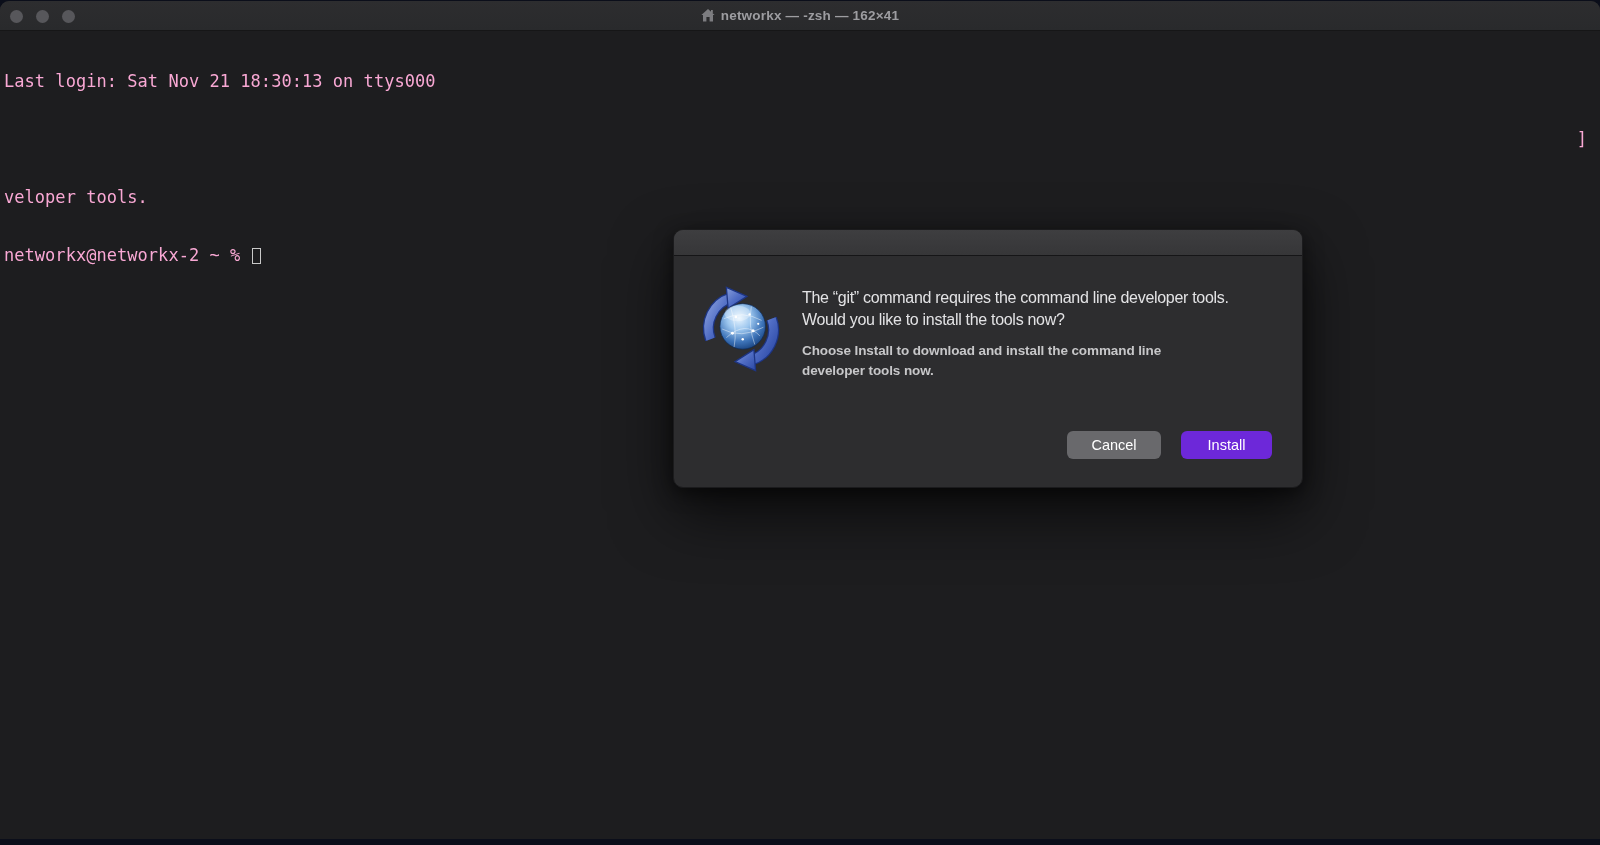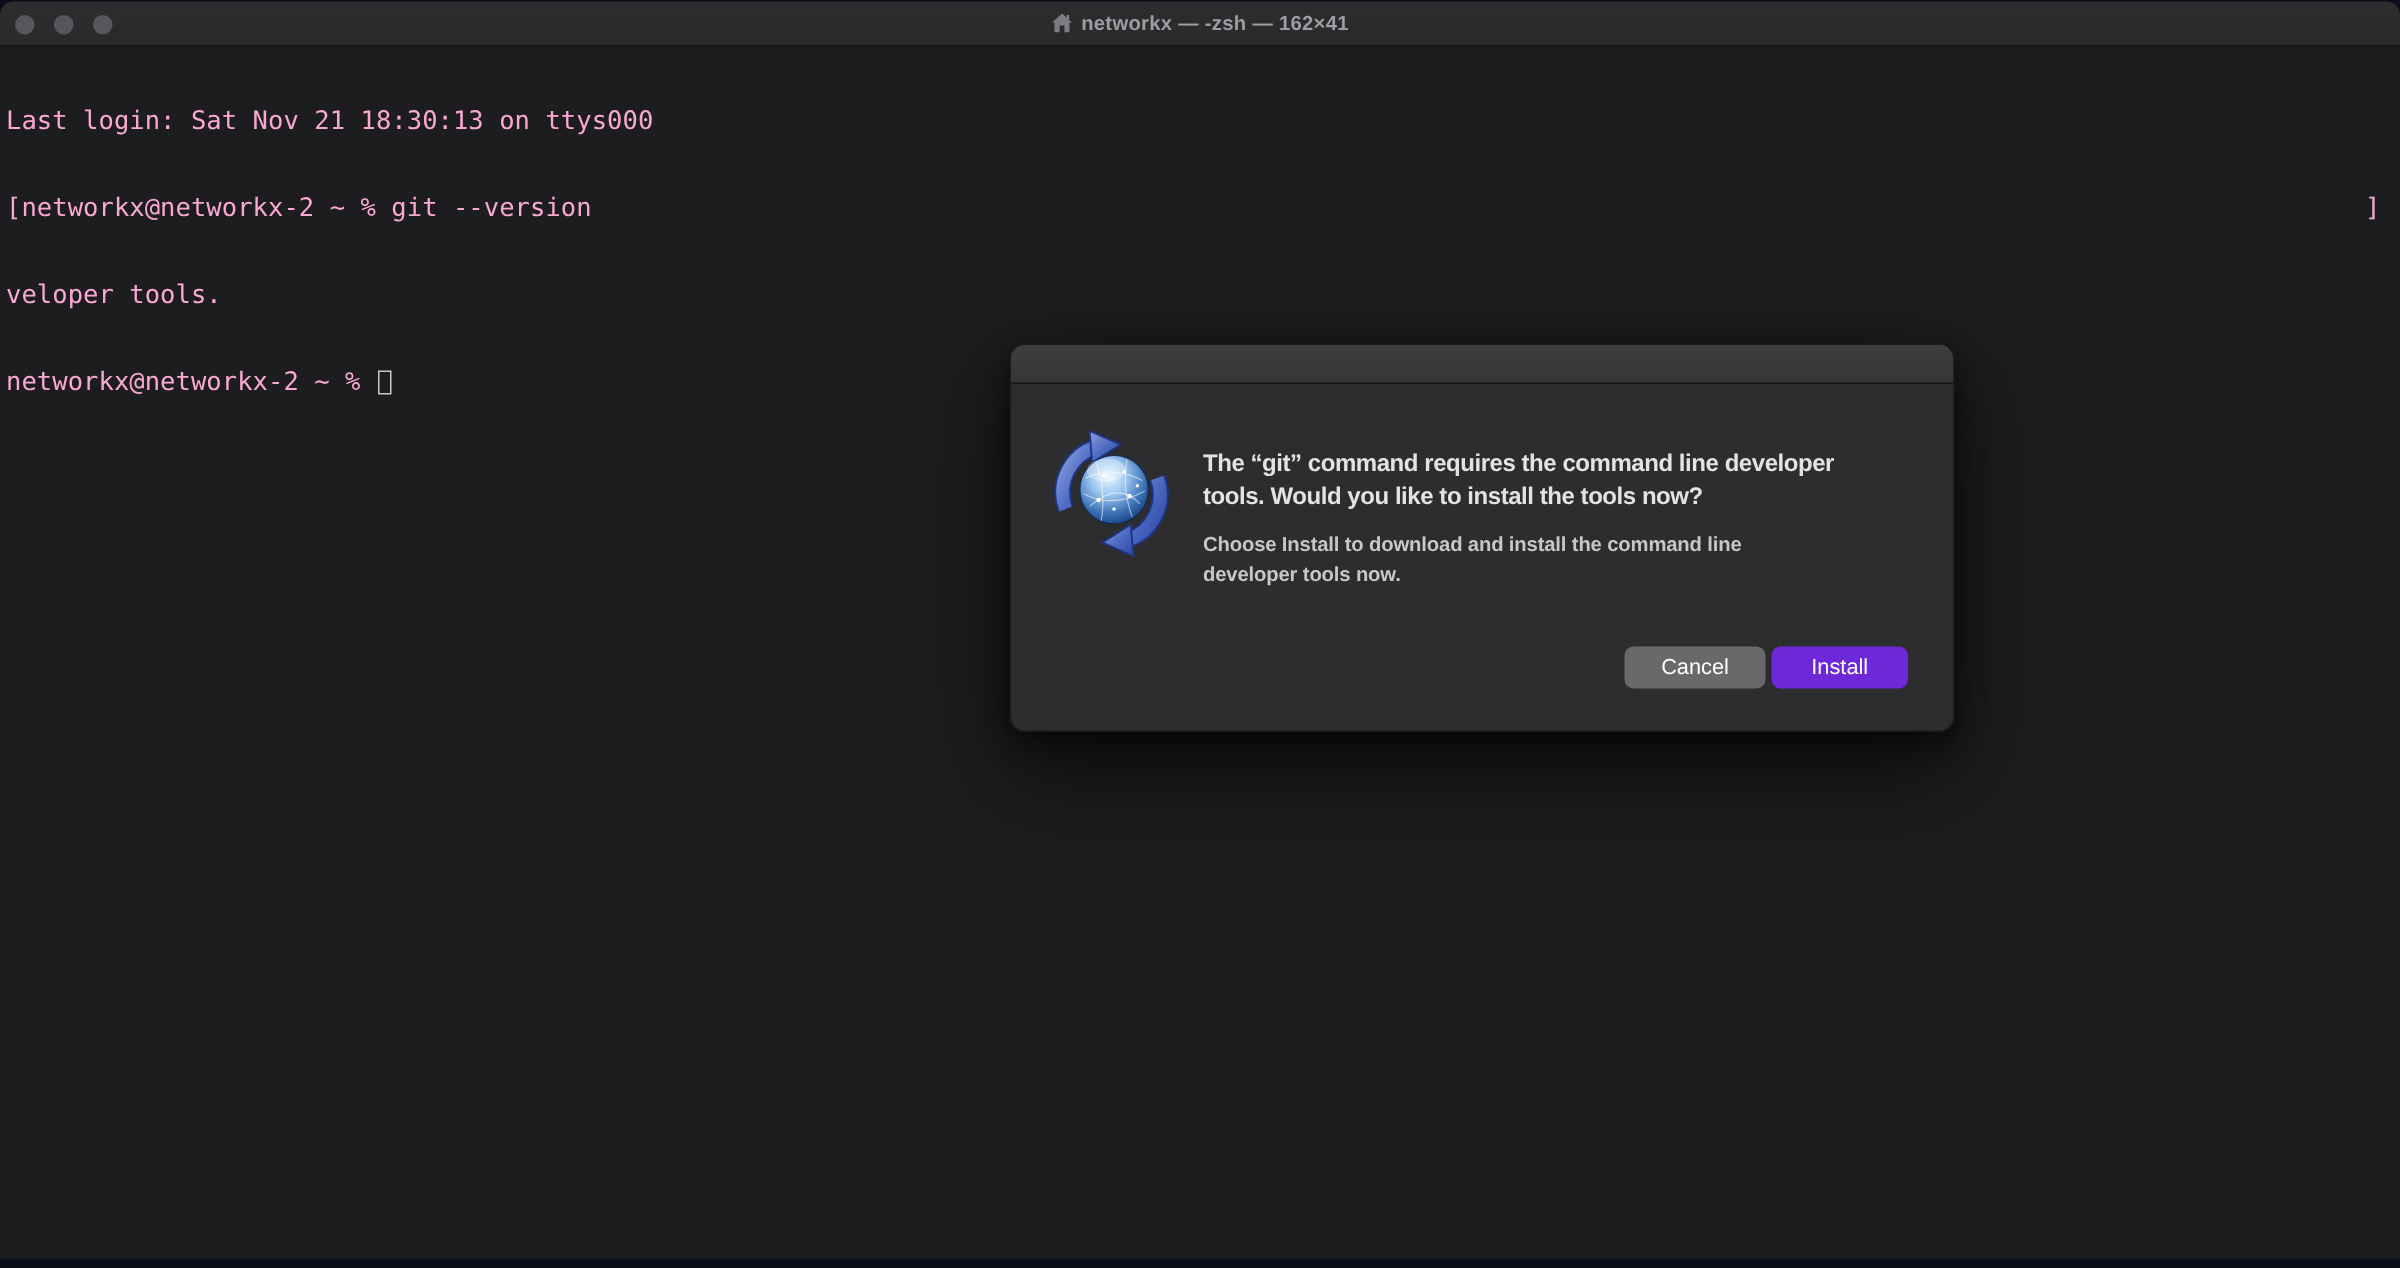--- a/index.html
+++ b/index.html
@@ -104,39 +104,38 @@
     flex: 0 0 86px;
     width: 86px; height: 86px;
     margin-right: 18px;
     margin-top: 0px;
   }
   .dialog-texts { flex: 1 1 auto; padding-top: 1px; }
   .dialog-heading {
     width: 452px;
     color: #e3e3e5;
     font-size: 16px;
-    font-weight: bold;
+    font-weight: normal;
     line-height: 21.5px;
     letter-spacing: -0.3px;
-    margin-top: 12px;
   }
   .dialog-body {
     width: 424px;
     margin-top: 11px;
     color: #c7c7c9;
     font-size: 13.5px;
     line-height: 19.5px;
     letter-spacing: -0.1px;
     font-weight: bold;
   }
   .dialog-buttons {
     display: flex;
     justify-content: flex-end;
     align-items: center;
-    gap: 4px;
+    gap: 20px;
     padding: 0 30px 28px 0;
   }
   .btn {
     min-width: 91px;
     height: 28px;
     border: none;
     border-radius: 6px;
     font-family: "Liberation Sans", sans-serif;
     font-size: 14.5px;
     color: #ffffff;
@@ -162,21 +161,21 @@
         <svg class="home-icon" viewBox="0 0 14 13">
           <path d="M7 0 L13.6 6 L12 6 L12 12.5 L8.6 12.5 L8.6 8 L5.4 8 L5.4 12.5 L2 12.5 L2 6 L0.4 6 Z" fill="#98989c"></path>
           <rect x="10" y="1" width="1.8" height="3" fill="#98989c"></rect>
         </svg>
         <span>networkx — -zsh — 162×41</span>
       </div>
     </div>
 
     <div class="terminal-content">
       <div class="term-line"><span>Last login: Sat Nov 21 18:30:13 on ttys000</span></div>
-      <div class="term-line"><span>[networkx@networkx-2 ~ % git --version</span><span class="bracket-right">]</span></div>
+      <div class="term-line"><span class="bracket-right">]</span></div>
       <div class="term-line"><span>veloper tools.</span></div>
       <div class="term-line"><span>networkx@networkx-2 ~ % </span><span class="cursor-hollow"></span></div>
     </div>
   </div>
 
   <div class="dialog">
     <div class="dialog-titlebar"></div>
     <div class="dialog-main">
       <div class="dialog-icon-wrap">
         <svg viewBox="0 0 100 100" width="86" height="86">

